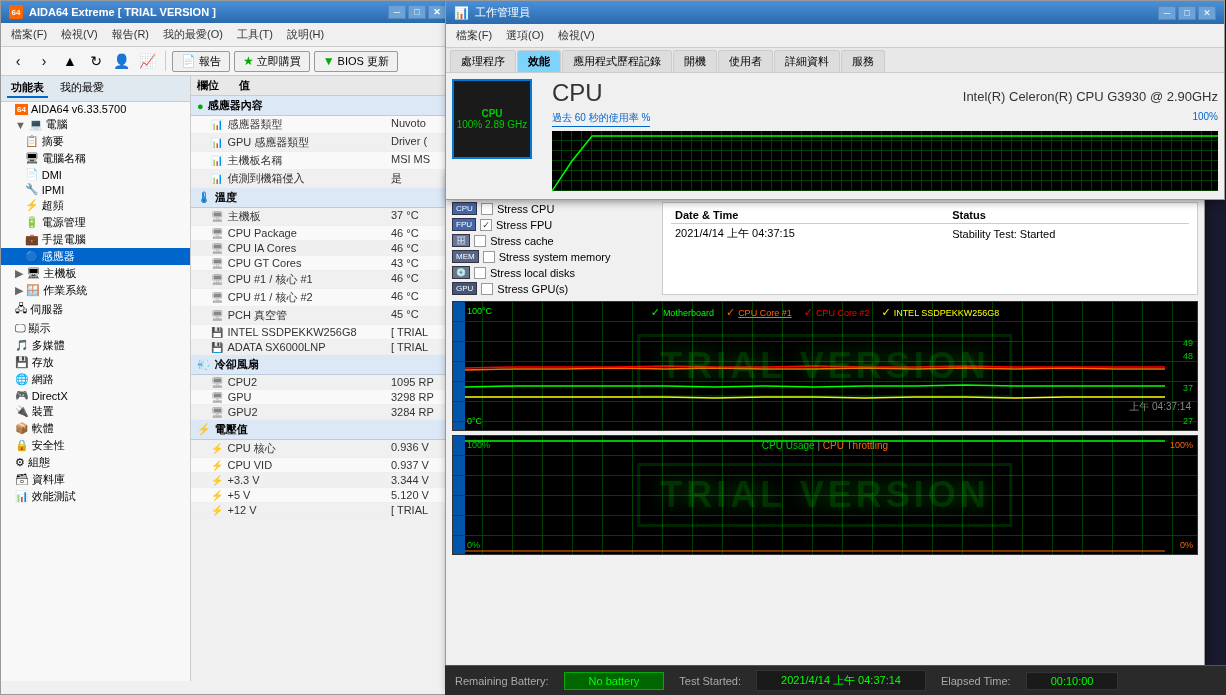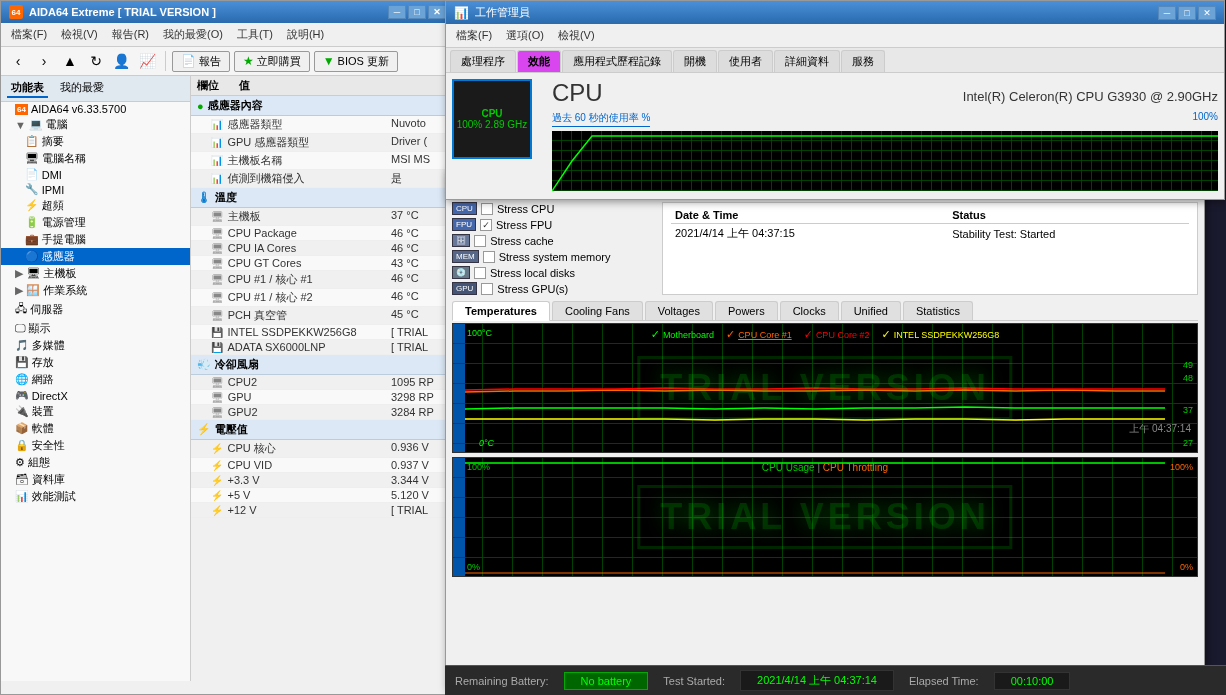--- a/index.html
+++ b/index.html
@@ -158,21 +158,21 @@
     .taskman-tab {
       padding: 3px 10px;
       border: 1px solid #ccc;
       border-bottom: none;
       background: #ddd;
       cursor: pointer;
       font-size: 11px;
       border-radius: 3px 3px 0 0;
     }
     .taskman-tab.active {
-      background: #d946ef;
+      background: #7dd3fc;
       font-weight: bold;
     }
     .cpu-performance-area {
       display: flex;
       padding: 6px;
       gap: 10px;
       height: 130px;
     }
     .cpu-graph-mini {
       width: 80px;
@@ -324,21 +324,21 @@
       gap: 15px;
       font-size: 11px;
       color: #ccc;
       border-top: 1px solid #555;
       z-index: 20;
     }
     .status-label { color: #aaa; }
     .status-value-box {
       background: #1a1a1a;
       border: 1px solid #555;
-      padding: 2px 16px;
+      padding: 2px 24px;
       font-size: 11px;
     }
     .status-value-box.green { background: #006600; color: #00ff00; border-color: #00aa00; }
     .status-value-box.dark { background: #1a1a1a; color: #00ff00; border-color: #333; }
 
     .chart-top-label {
       position: absolute;
       top: 4px;
       left: 50%;
       transform: translateX(-50%);
@@ -737,29 +737,20 @@
           </tr>
           <tr>
             <td>2021/4/14 上午 04:37:15</td>
             <td>Stability Test: Started</td>
           </tr>
         </tbody>
           </table>
       </div>
     </div>
 
-    <div class="stability-tabs">
-      <div class="stab-tab active">Temperatures</div>
-      <div class="stab-tab">Cooling Fans</div>
-      <div class="stab-tab">Voltages</div>
-      <div class="stab-tab">Powers</div>
-      <div class="stab-tab">Clocks</div>
-      <div class="stab-tab">Unified</div>
-      <div class="stab-tab">Statistics</div>
-    </div>
 
     <div class="chart-container">
 
       <div style="position:absolute;left:0;top:0;width:12px;height:100%;background:#0055aa;"></div>
 
       <div class="grid-lines"></div>
 
       <div class="chart-legend">
         <div class="legend-item">
           <span style="color:#00ff00;font-size:11px;">✓</span>
@@ -782,21 +773,21 @@
       <div class="trial-overlay">TRIAL VERSION</div>
 
       <div style="position:absolute;right:4px;top:35px;color:#00cc00;font-size:9px;z-index:2;text-align:right;line-height:1.4;">
         <div>49</div>
         <div>48</div>
         <div style="margin-top:20px;">37</div>
         <div style="margin-top:20px;">27</div>
       </div>
 
       <div class="chart-100" style="left:14px;">100°C</div>
-      <div class="chart-0" style="left:26px;font-style:italic;">0°C</div>
+      <div class="chart-0" style="left:14px;">0°C</div>
 
       <div class="chart-time">上午 04:37:14</div>
 
       <svg style="position:absolute;left:12px;right:0;top:0;bottom:0;width:calc(100% - 12px);height:100%;">
 
         <polyline points="0,85 50,84 100,84 150,84 200,84 250,85 300,84 350,85 400,84 450,84 500,83 550,84 600,84 650,84 700,84" fill="none" stroke="#00ff00" stroke-width="1.5"></polyline>
 
         <polyline points="0,68 50,67 100,67 150,66 200,67 250,66 300,67 350,67 400,66 450,67 500,66 550,67 600,66 650,67 700,67" fill="none" stroke="#ff6600" stroke-width="1.5"></polyline>
 
         <polyline points="0,66 50,65 100,65 150,65 200,64 250,65 300,65 350,64 400,65 450,65 500,64 550,65 600,65 650,65 700,65" fill="none" stroke="#ff0000" stroke-width="1.5"></polyline>

